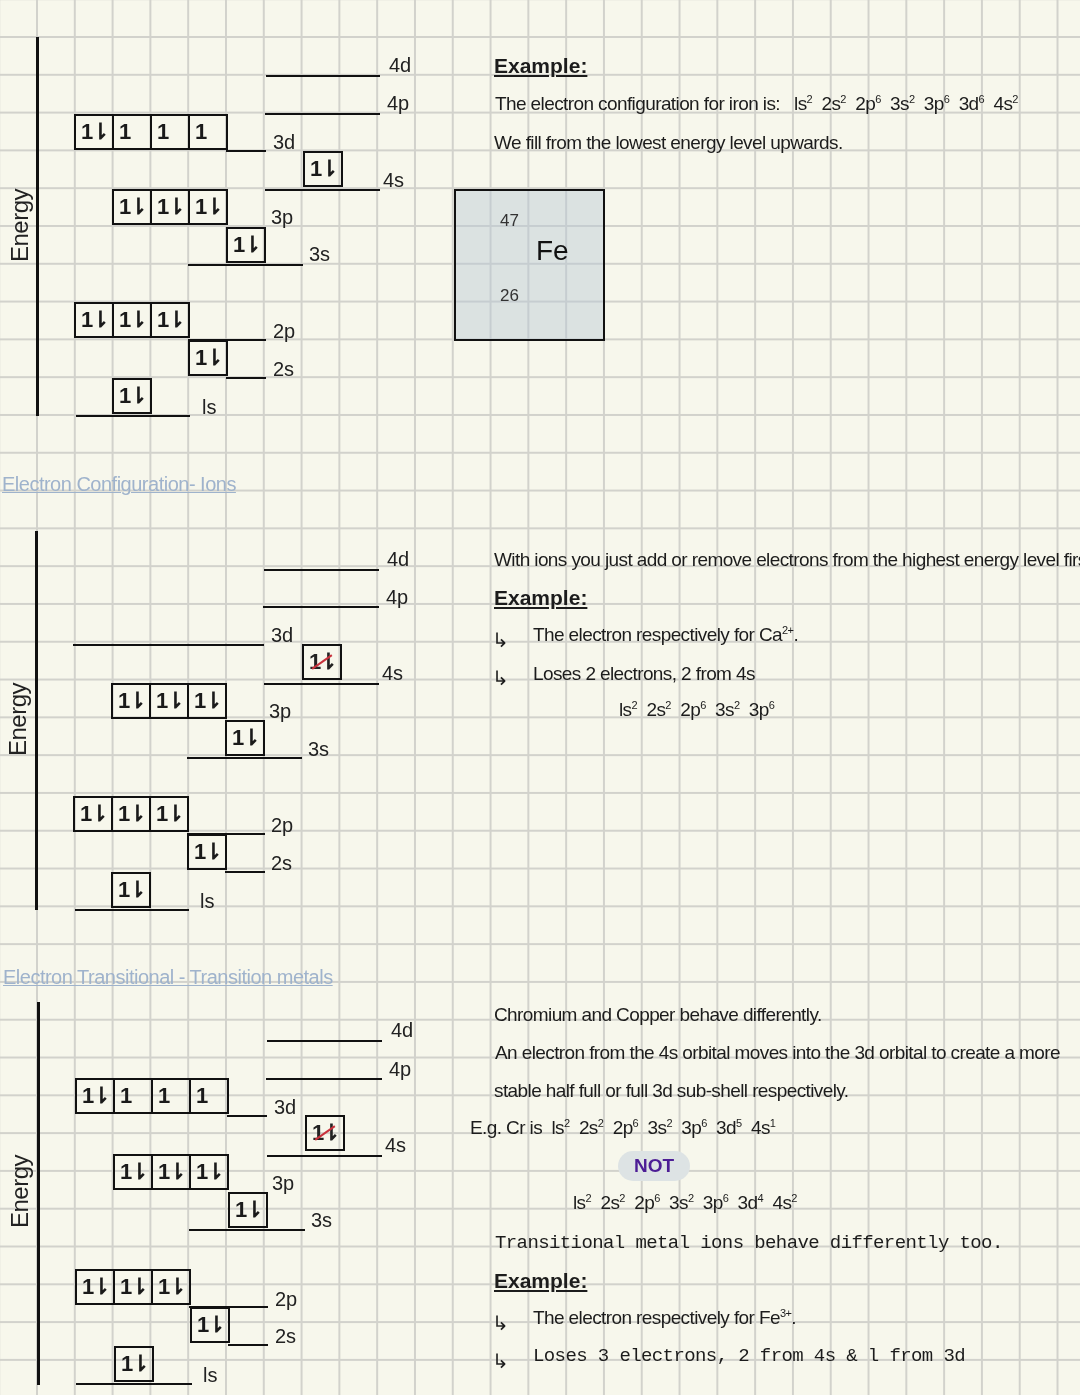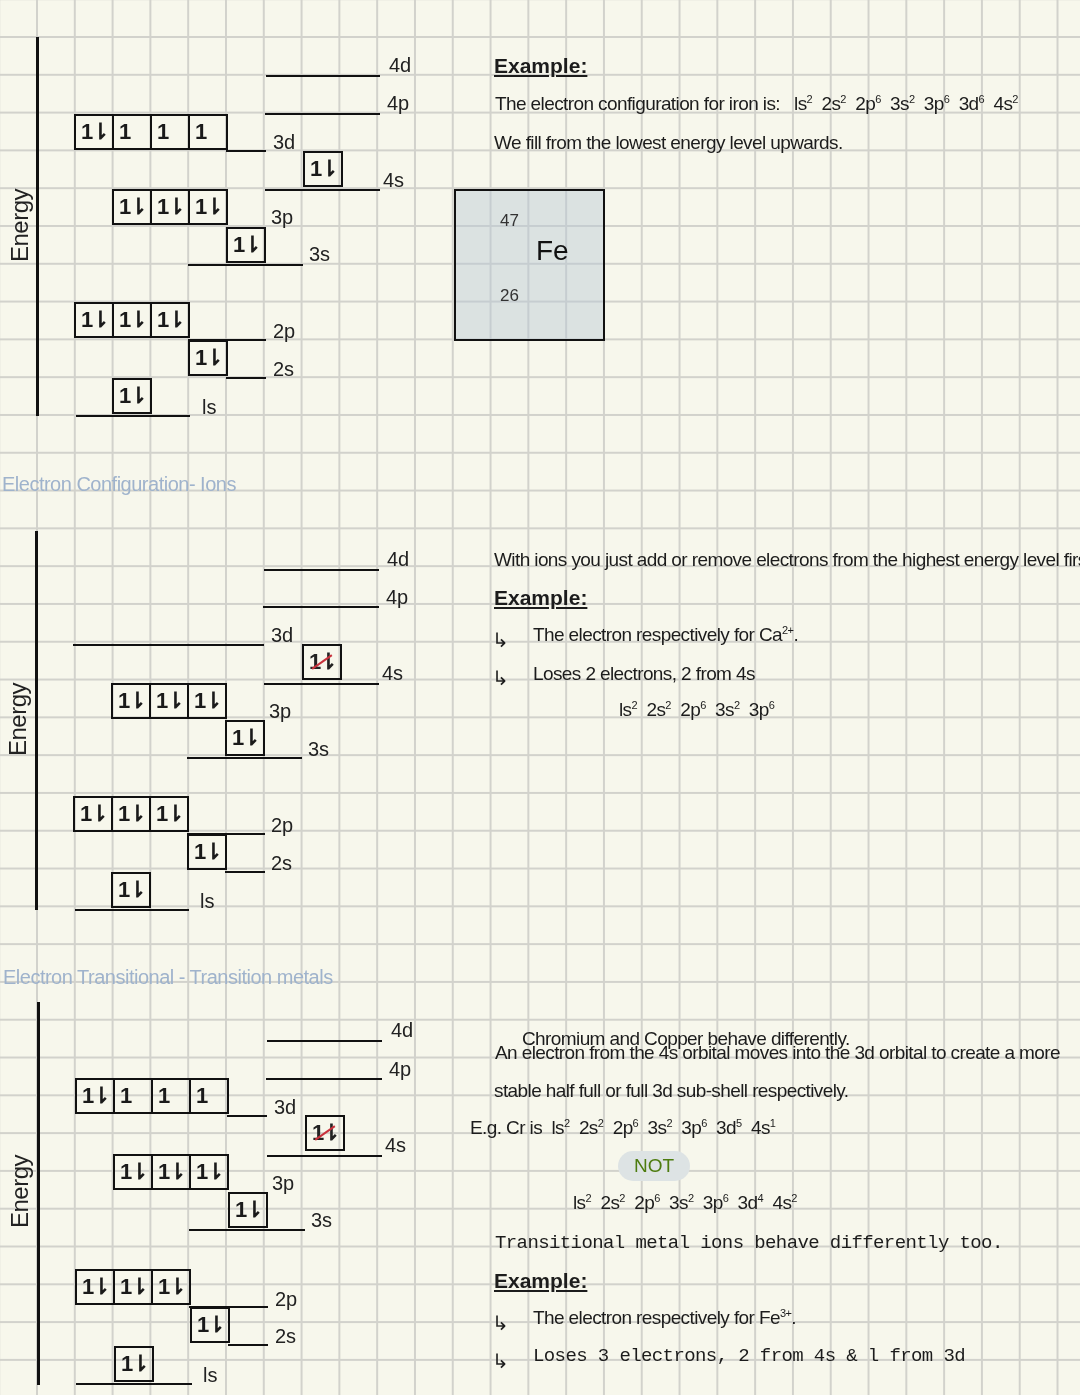--- a/index.html
+++ b/index.html
@@ -27,38 +27,38 @@
     font-size: 22px; line-height: 32px; padding-left: 5px; font-weight: bold;
     letter-spacing: -2px;
   }
   .box.removed { color: #222; }
   .box.removed::after {
     content: ""; position: absolute; left: 6px; top: 15px; width: 24px; height: 2px;
     background: #c8323c; transform: rotate(-35deg);
   }
   .lvl { position: absolute; font-size: 20px; color: #222; }
   .section-title {
-    position: absolute; font-size: 20px; color: #9fb3cc; 
+    position: absolute; font-size: 20px; color: #9fb3cc; text-decoration: underline;
     text-decoration-thickness: 1px; letter-spacing: -0.5px;
   }
   .text { position: absolute; font-size: 19px; color: #1c1c1c; white-space: nowrap; letter-spacing: -0.6px; }
   .example-head { position: absolute; font-size: 21px; font-weight: bold; text-decoration: underline; color: #1c1c1c; }
   .arrow { position: absolute; font-size: 20px; color: #1c1c1c; }
   sup { font-size: 11px; }
   .fe-box {
     position: absolute; left: 454px; top: 189px; width: 151px; height: 152px;
     border: 2px solid #111; box-sizing: border-box; background: rgba(185, 200, 212, 0.45);
   }
   .fe-mass { position: absolute; left: 44px; top: 20px; font-size: 17px; color: #333; }
   .fe-sym { position: absolute; left: 80px; top: 44px; font-size: 28px; color: #111; }
   .fe-num { position: absolute; left: 44px; top: 95px; font-size: 17px; color: #333; }
   .not-pill {
     position: absolute; left: 618px; top: 1151px; width: 72px; height: 30px;
     background: #dde3e4; border-radius: 15px; text-align: center; line-height: 30px;
-    font-size: 19px; color: #4d7c0f;
+    font-size: 19px; color: #4c1d95; font-weight: bold;
   }
 </style>
 </head>
 <body>
 
 <div>
   <div class="axis" style="left:36px; top:37px; height:379px;"></div>
   <div class="energy-label hand" style="left:6px; top:262px;">Energy</div>
 
   <div class="hline" style="left:266px; top:75px; width:114px;"></div>
@@ -218,21 +218,21 @@
 
   <div class="box" style="left:190px; top:1307px; width:40px;">1⇂</div>
   <div class="hline" style="left:228px; top:1344px; width:40px;"></div>
   <div class="lvl" style="left:275px; top:1325px;">2s</div>
 
   <div class="box" style="left:114px; top:1346px; width:40px;">1⇂</div>
   <div class="hline" style="left:76px; top:1383px; width:116px;"></div>
   <div class="lvl" style="left:203px; top:1364px;">ls</div>
 </div>
 
-<div class="text hand" style="left:494px; top:1028px;margin-left:28px;">Chromium and Copper behave differently.</div>
+<div class="text hand" style="left:494px; top:1004px;">Chromium and Copper behave differently.</div>
 <div class="text hand" style="left:495px; top:1042px;">An electron from the 4s orbital moves into the 3d orbital to create a more</div>
 <div class="text hand" style="left:494px; top:1080px;">stable half full or full 3d sub-shell respectively.</div>
 <div class="text hand" style="left:470px; top:1117px;">
   <span>E.g. Cr is</span>&nbsp;
   <span><span>ls</span><sup>2</sup></span>&nbsp;
   <span><span>2s</span><sup>2</sup></span>&nbsp;
   <span><span>2p</span><sup>6</sup></span>&nbsp;
   <span><span>3s</span><sup>2</sup></span>&nbsp;
   <span><span>3p</span><sup>6</sup></span>&nbsp;
   <span><span>3d</span><sup>5</sup></span>&nbsp;

